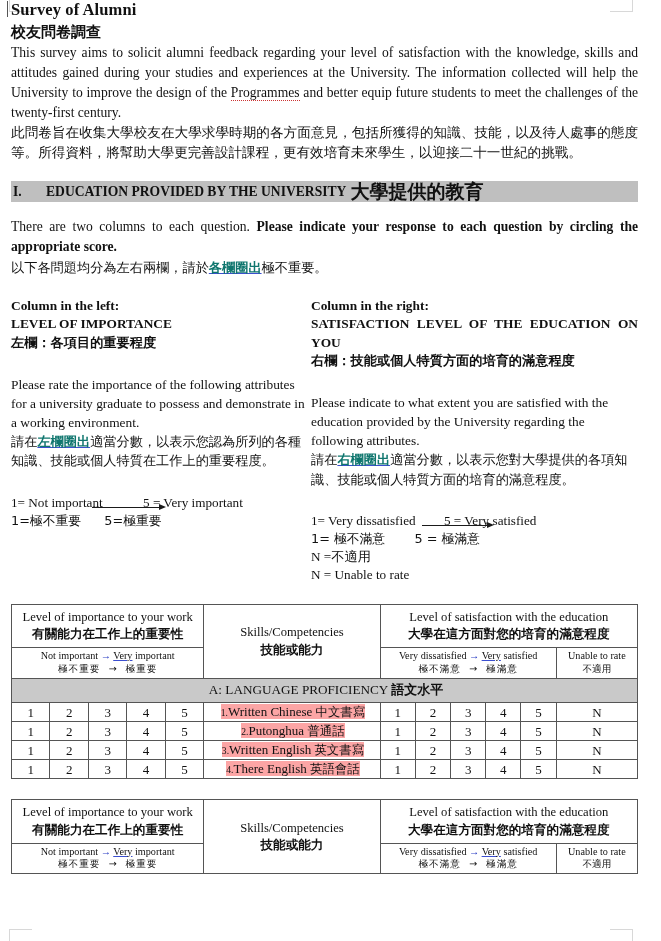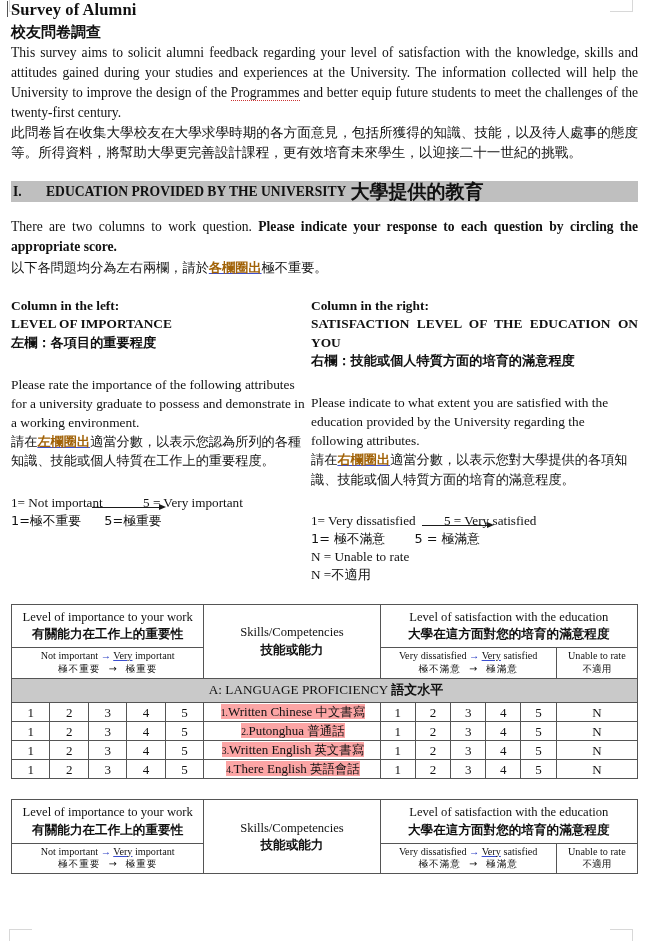--- a/index.html
+++ b/index.html
@@ -107,21 +107,21 @@
   
   .intro { margin-top: 15px; }
   .intro .l1 { font-size: 13.6px; line-height: 1.45; text-align: justify; }
   .intro .l1 b { font-weight: bold; }
   .intro .l2 {
     font-family: "DejaVu Sans", "Liberation Sans", sans-serif;
     font-size: 13.2px;
     line-height: 1.5;
     margin-top: 1px;
   }
-  .bluelink { color: #a16207; text-decoration: underline; text-decoration-color: #3b4fd0; font-weight: 600; }
+  .bluelink { color: #0f766e; text-decoration: underline; text-decoration-color: #3b4fd0; font-weight: 600; }
 
   
   .cols {
     display: flex;
     margin-top: 20px;
   }
   .col-left { width: 300px; }
   .col-right { width: 327px; }
   .col h4 {
     margin: 0;
@@ -283,21 +283,21 @@
 
     <p class="para para-zh">此問卷旨在收集大學校友在大學求學時期的各方面意見，包括所獲得的知識、技能，以及待人處事的態度等。所得資料，將幫助大學更完善設計課程，更有效培育未來學生，以迎接二十一世紀的挑戰。</p>
 
     <div class="section-band">
       <span class="num">I.</span>
       <span>EDUCATION PROVIDED BY THE UNIVERSITY</span>
       <span class="zh">大學提供的教育</span>
     </div>
 
     <div class="intro">
-      <div class="l1"><span>There are two columns to work question. </span><b>Please indicate your response to each question by circling the appropriate score.</b></div>
+      <div class="l1"><span>There are two columns to each question. </span><b>Please indicate your response to each question by circling the appropriate score.</b></div>
       <div class="l2"><span>以下各問題均分為左右兩欄，請於</span><span class="bluelink">各欄圈出</span><span>極不重要。</span></div>
     </div>
 
     <div class="cols">
 
       <div class="col col-left">
         <h4>Column in the left:</h4>
         <div class="caps">LEVEL OF IMPORTANCE</div>
         <div class="caps-zh">左欄：各項目的重要程度</div>
 
@@ -334,22 +334,22 @@
           <div class="arrowline" style="left:111px; top:13px; width:68px;"></div>
           <div class="arrowhead" style="left:176px; top:9.5px;"></div>
           <div class="row">
             <span class="anchor">1= Very dissatisfied</span>
             <span class="anchor" style="margin-left:25px;">5 = Very satisfied</span>
           </div>
           <div class="row">
             <span class="anchor zh">1= 極不滿意</span>
             <span class="anchor zh" style="margin-left:26px;">5 = 極滿意</span>
           </div>
+          <div class="row zh">N =不適用</div>
           <div class="row">N = Unable to rate</div>
-          <div class="row zh">N =不適用</div>
         </div>
       </div>
     </div>
 
     <table class="survey">
       <colgroup>
         <col style="width:36px">
           <col style="width:36px">
           <col style="width:36px">
           <col style="width:36px">

